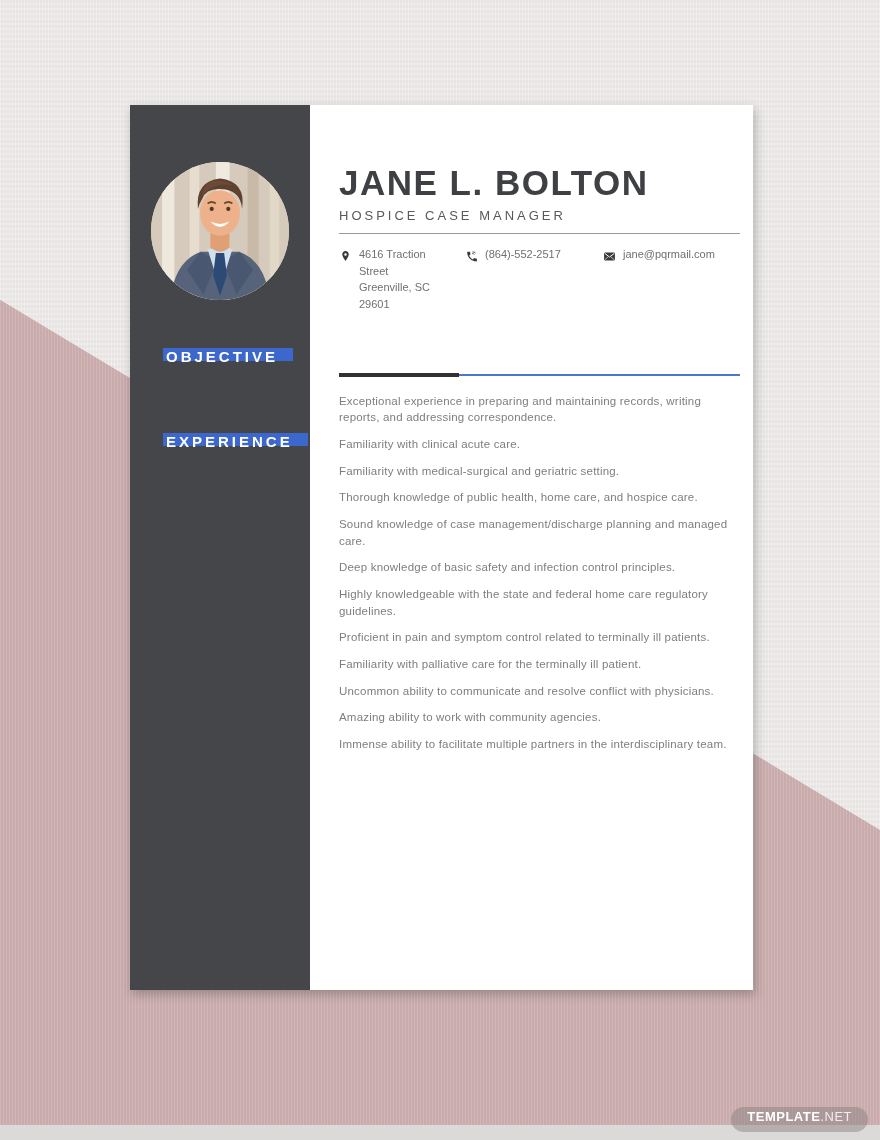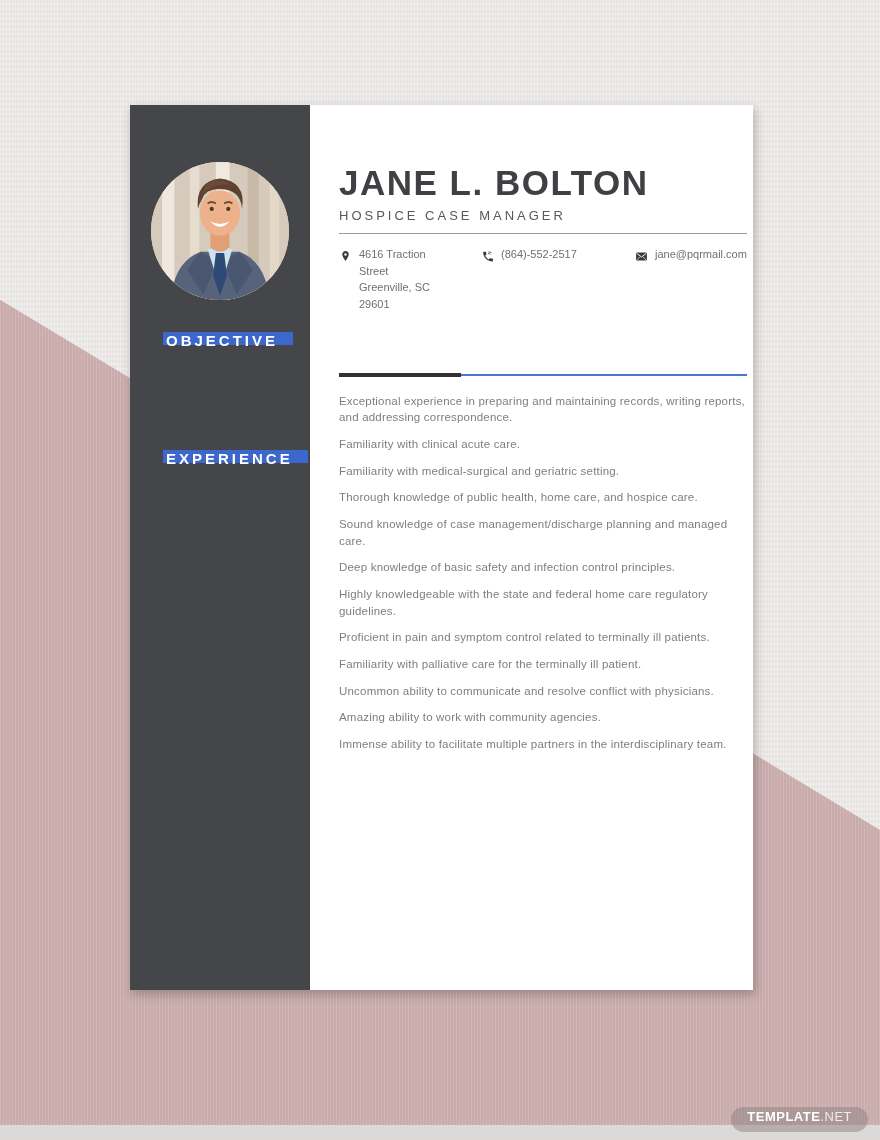--- a/index.html
+++ b/index.html
@@ -40,35 +40,35 @@
   }
   .avatar svg { display: block; width: 100%; height: 100%; }
 
   .side-label {
     position: absolute; left: 33px; white-space: nowrap;
     font-weight: 700; font-size: 15px; line-height: 1; letter-spacing: 3px;
     color: #ffffff;
     background: linear-gradient(#3c67cd, #3c67cd) no-repeat 0 0 / 100% 13px;
     padding: 1px 15px 5px 3px;
   }
-  .side-label.objective  { top: 227px; }
-  .side-label.experience { top: 345px; }
+  .side-label.objective  { top: 243px; }
+  .side-label.experience { top: 328px; }
 
   .main { flex: 1; padding: 60px 13px 0 29px; color: #7e7e81; }
 
   .name {
     font-size: 35px; font-weight: 700; letter-spacing: 1.5px;
     color: #3f4043; line-height: 1.05; white-space: nowrap;
   }
   .job-title {
     margin-top: 6px; font-size: 13px; letter-spacing: 3px; color: #59595c;
   }
   .header-rule { border: none; border-top: 1px solid #9b9b9d; margin-top: 10px; }
 
-  .contact-row { display: flex; margin-top: 14px; gap: 16px; }
+  .contact-row { display: flex; margin-top: 14px; }
   .contact { display: flex; align-items: flex-start; font-size: 11px; color: #707073; line-height: 1.25; }
   .contact .c-icon { flex: none; width: 13px; height: 15px; margin-right: 7px; margin-top: 1px; }
   .contact .c-icon svg { display: block; width: 100%; height: 100%; }
   .contact.address { flex: 0 0 126px; }
   .contact.phone   { flex: 0 0 138px; text-align: right; }
   .contact.email   { flex: 1; }
   .addr-line { margin-bottom: 3px; }
 
   .section-divider { position: relative; height: 4px; }
   .section-divider::before {

